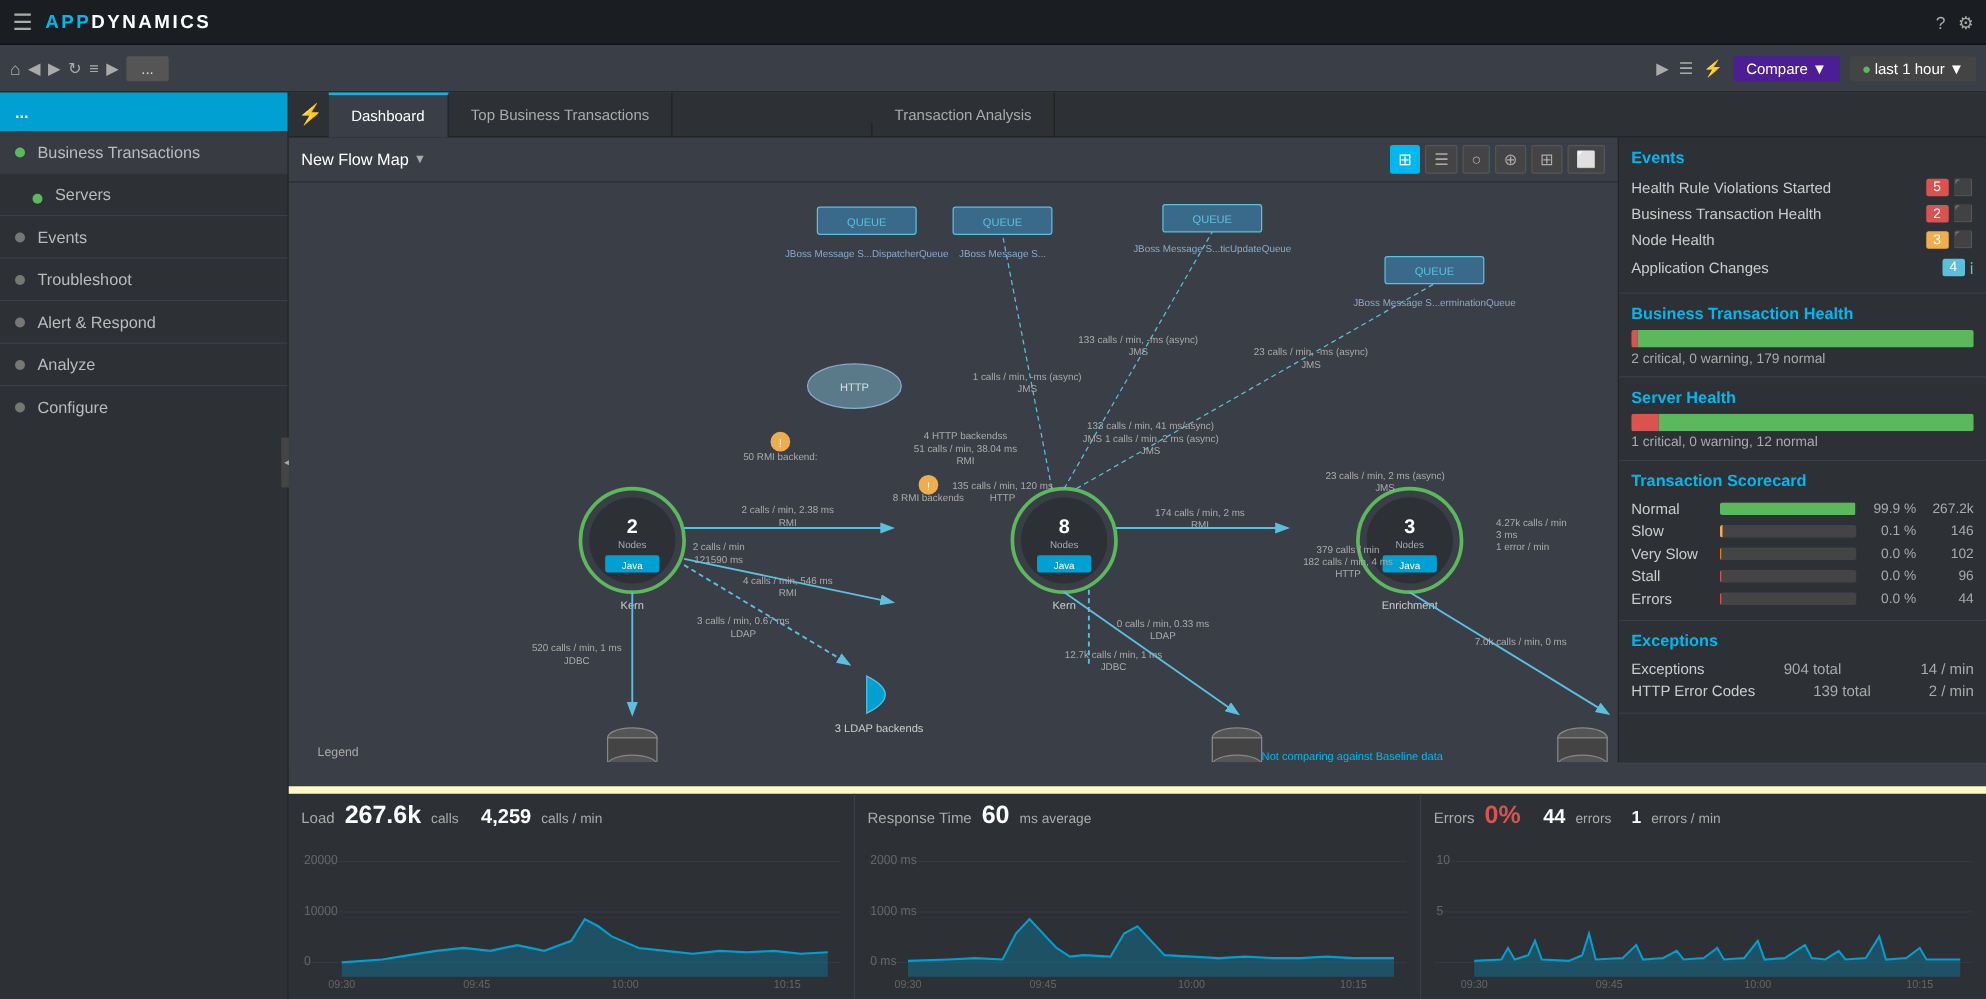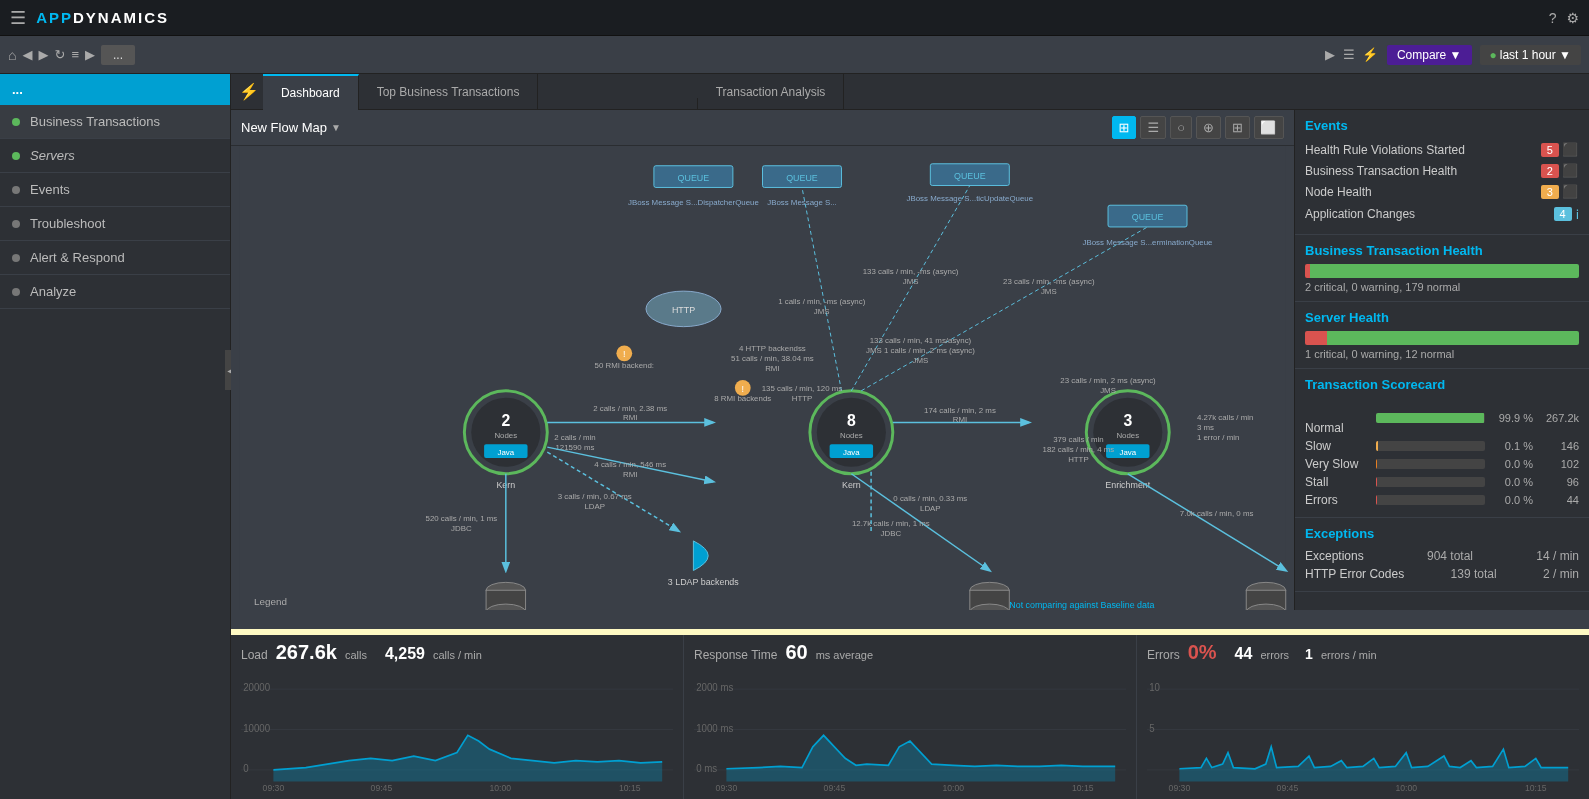--- a/index.html
+++ b/index.html
@@ -81,21 +81,21 @@
 <div id="main-layout">
 
   <div id="sidebar">
     <div style="background:#00a0d2;color:#fff;padding:8px 12px;font-size:13px;font-weight:bold;">...</div>
     <div id="sidebar-scroll">
       <div style="display:flex;align-items:center;padding:9px 12px;cursor:pointer;color:#bbb;font-size:13px;background:#383c42;">
         <span style="width:8px;height:8px;border-radius:50%;background:#5cb85c;margin-right:10px;display:inline-block;"></span>
         <span>Business Transactions</span>
       </div>
       <div style="height:1px;background:#3a3f47;"></div>
-      <div style="display:flex;align-items:center;padding:9px 12px;cursor:pointer;color:#bbb;font-size:13px;font-style:italic;">
+      <div style="display:flex;align-items:flex-end;padding:9px 26px;cursor:pointer;color:#bbb;font-size:13px;">
         <span style="width:8px;height:8px;border-radius:50%;background:#5cb85c;margin-right:10px;display:inline-block;"></span>
         <span>Servers</span>
       </div>
       <div style="height:1px;background:#3a3f47;"></div>
       <div style="display:flex;align-items:center;padding:9px 12px;cursor:pointer;color:#bbb;font-size:13px;">
         <span style="width:8px;height:8px;border-radius:50%;background:#777;margin-right:10px;display:inline-block;"></span>
         <span>Events</span>
       </div>
       <div style="height:1px;background:#3a3f47;"></div>
       <div style="display:flex;align-items:center;padding:9px 12px;cursor:pointer;color:#bbb;font-size:13px;">
@@ -106,20 +106,24 @@
       <div style="display:flex;align-items:center;padding:9px 12px;cursor:pointer;color:#bbb;font-size:13px;">
         <span style="width:8px;height:8px;border-radius:50%;background:#777;margin-right:10px;display:inline-block;"></span>
         <span>Alert &amp; Respond</span>
       </div>
       <div style="height:1px;background:#3a3f47;"></div>
       <div style="display:flex;align-items:center;padding:9px 12px;cursor:pointer;color:#bbb;font-size:13px;">
         <span style="width:8px;height:8px;border-radius:50%;background:#777;margin-right:10px;display:inline-block;"></span>
         <span>Analyze</span>
       </div>
       <div style="height:1px;background:#3a3f47;"></div>
+      <div style="display:flex;align-items:center;padding:9px 12px;cursor:pointer;color:#bbb;font-size:13px;">
+        <span style="width:8px;height:8px;border-radius:50%;background:#777;margin-right:10px;display:inline-block;"></span>
+        <span>Configure</span>
+      </div>
     </div>
 
     <div style="position:absolute;left:225px;top:350px;width:12px;height:40px;background:#444;border-radius:0 3px 3px 0;cursor:pointer;display:flex;align-items:center;justify-content:center;color:#aaa;font-size:10px;">◀</div>
   </div>
 
   <div id="content" style="flex:1;display:flex;flex-direction:column;background:#3a3f47;">
 
     <div id="tabs" style="display:flex;align-items:center;background:#2d3035;height:36px;border-bottom:1px solid #222;padding-left:8px;">
       <span style="color:#00b8f0;font-size:16px;margin-right:4px;">⚡</span>
       <div style="padding:0 18px;height:36px;display:flex;align-items:center;cursor:pointer;color:#fff;font-size:12px;border-top:2px solid #00b8f0;background:#3a3f47;border-right:1px solid #222;">
@@ -365,21 +369,21 @@
             <div style="width:8%;background:#d9534f;"></div>
             <div style="width:92%;background:#5cb85c;"></div>
           </div>
           <div style="font-size:11px;color:#aaa;margin-top:3px;">1 critical, 0 warning, 12 normal</div>
         </div>
 
         <div style="border-bottom:1px solid #3a3f47;padding:8px 10px;">
           <div style="color:#00b8f0;font-size:13px;margin-bottom:6px;font-weight:bold;">Transaction Scorecard</div>
 
           <div style="display:flex;align-items:center;padding:2px 0;font-size:12px;">
-            <span style="width:65px;color:#ccc;margin-top:21px;">Normal</span>
+            <span style="width:65px;color:#ccc;">Normal</span>
             <div style="flex:1;height:10px;background:#444;border-radius:2px;overflow:hidden;margin:0 6px;">
               <div style="width:99%;height:100%;background:#5cb85c;"></div>
             </div>
             <span style="width:42px;text-align:right;color:#aaa;font-size:11px;">99.9 %</span>
             <span style="width:46px;text-align:right;color:#aaa;font-size:11px;">267.2k</span>
           </div>
 
           <div style="display:flex;align-items:center;padding:2px 0;font-size:12px;">
             <span style="width:65px;color:#ccc;">Slow</span>
             <div style="flex:1;height:10px;background:#444;border-radius:2px;overflow:hidden;margin:0 6px;">

